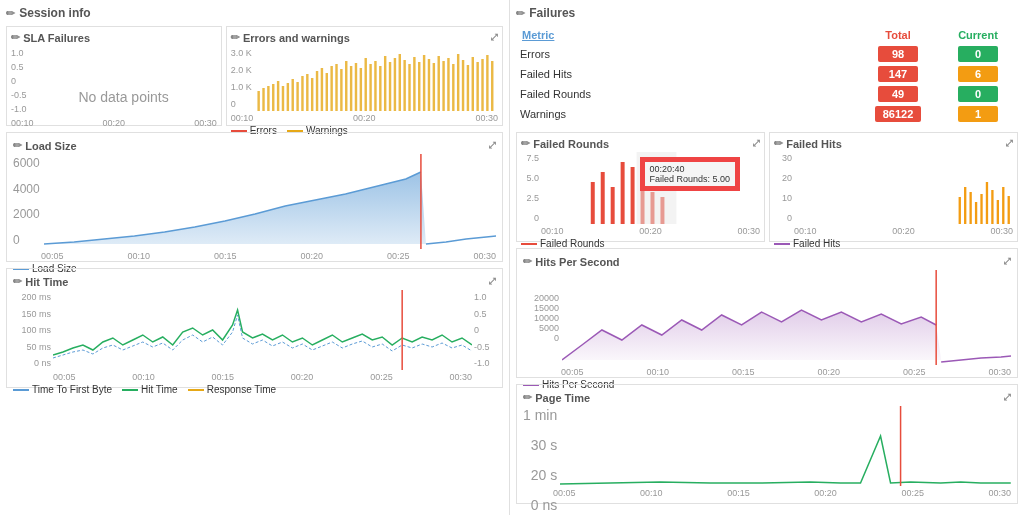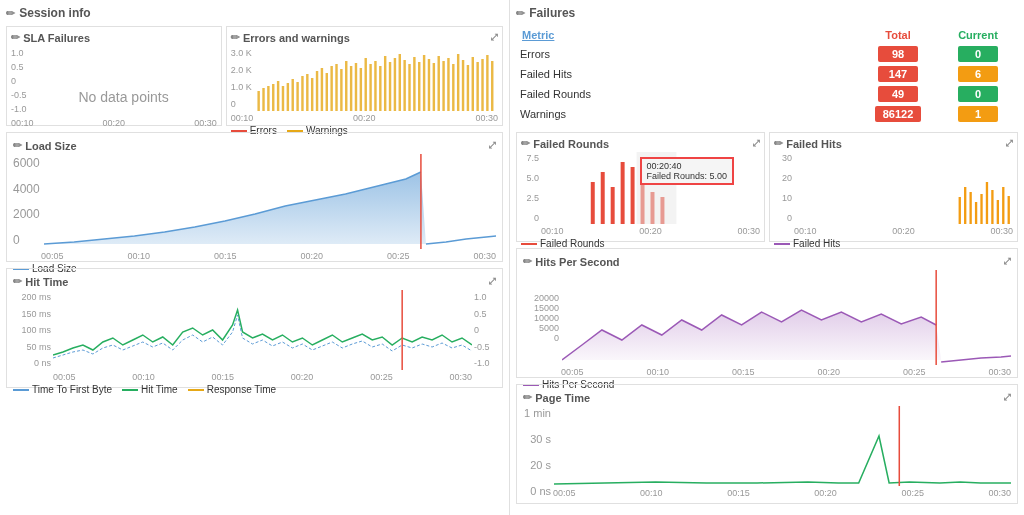--- a/index.html
+++ b/index.html
@@ -343,21 +343,21 @@
               <rect x="80" y="10" width="4" height="62" fill="#e74c3c"></rect>
               <rect x="90" y="15" width="4" height="57" fill="#e74c3c"></rect>
               <rect x="100" y="25" width="4" height="47" fill="#e74c3c"></rect>
               <rect x="110" y="40" width="4" height="32" fill="#e74c3c"></rect>
               <rect x="120" y="45" width="4" height="27" fill="#e74c3c"></rect>
 
               <rect x="96" y="0" width="40" height="72" fill="#e8e8e8" opacity="0.5"></rect>
 
             </svg>
 
-            <div style="position:absolute; top:5px; left:45%; background:#f5f5f5; border:2px solid #ef4444; padding:2px 5px; font-size:9px; white-space:nowrap; z-index:10;">
+            <div style="position:absolute; top:5px; left:45%; background:#f5f5f5; border:5px solid #ef4444; padding:2px 5px; font-size:9px; white-space:nowrap; z-index:10;">
               <div>00:20:40</div>
               <div>Failed Rounds: 5.00</div>
             </div>
           </div>
         </div>
         <div class="x-axis-labels" style="padding-left:20px;">
           <span>00:10</span>
           <span>00:20</span>
           <span>00:30</span>
         </div>
@@ -460,21 +460,21 @@
       </div>
     </div>
 
     <div class="large-chart-box" style="height:120px;">
       <div class="chart-title">
         <span class="pencil-icon">✏</span>
         <span>Page Time</span>
         <span style="margin-left:auto; font-size:9px; color:#888; cursor:pointer;">⤢</span>
       </div>
       <div style="display:flex; height:80px;">
-        <div style="display:flex; flex-direction:column; justify-content:space-between; font-size:11px; color:#999; margin-right:3px; padding:1px 0; min-width:28px; text-align:right;gap:14px;">
+        <div style="display:flex; flex-direction:column; justify-content:space-between; font-size:14px; color:#999; margin-right:3px; padding:1px 0; min-width:28px; text-align:right;gap:14px;">
           <span>1 min</span>
           <span>30 s</span>
           <span>20 s</span>
           <span>0 ns</span>
         </div>
         <div style="flex:1; position:relative;">
           <svg width="100%" height="80" viewBox="0 0 450 80" preserveAspectRatio="none">
 
             <polyline points="0,78 50,77 100,76 150,77 200,77 250,76 280,77 300,77 320,30 330,77 350,76 380,77 400,76 420,77 450,77" fill="none" stroke="#27ae60" stroke-width="1.5"></polyline>
 

